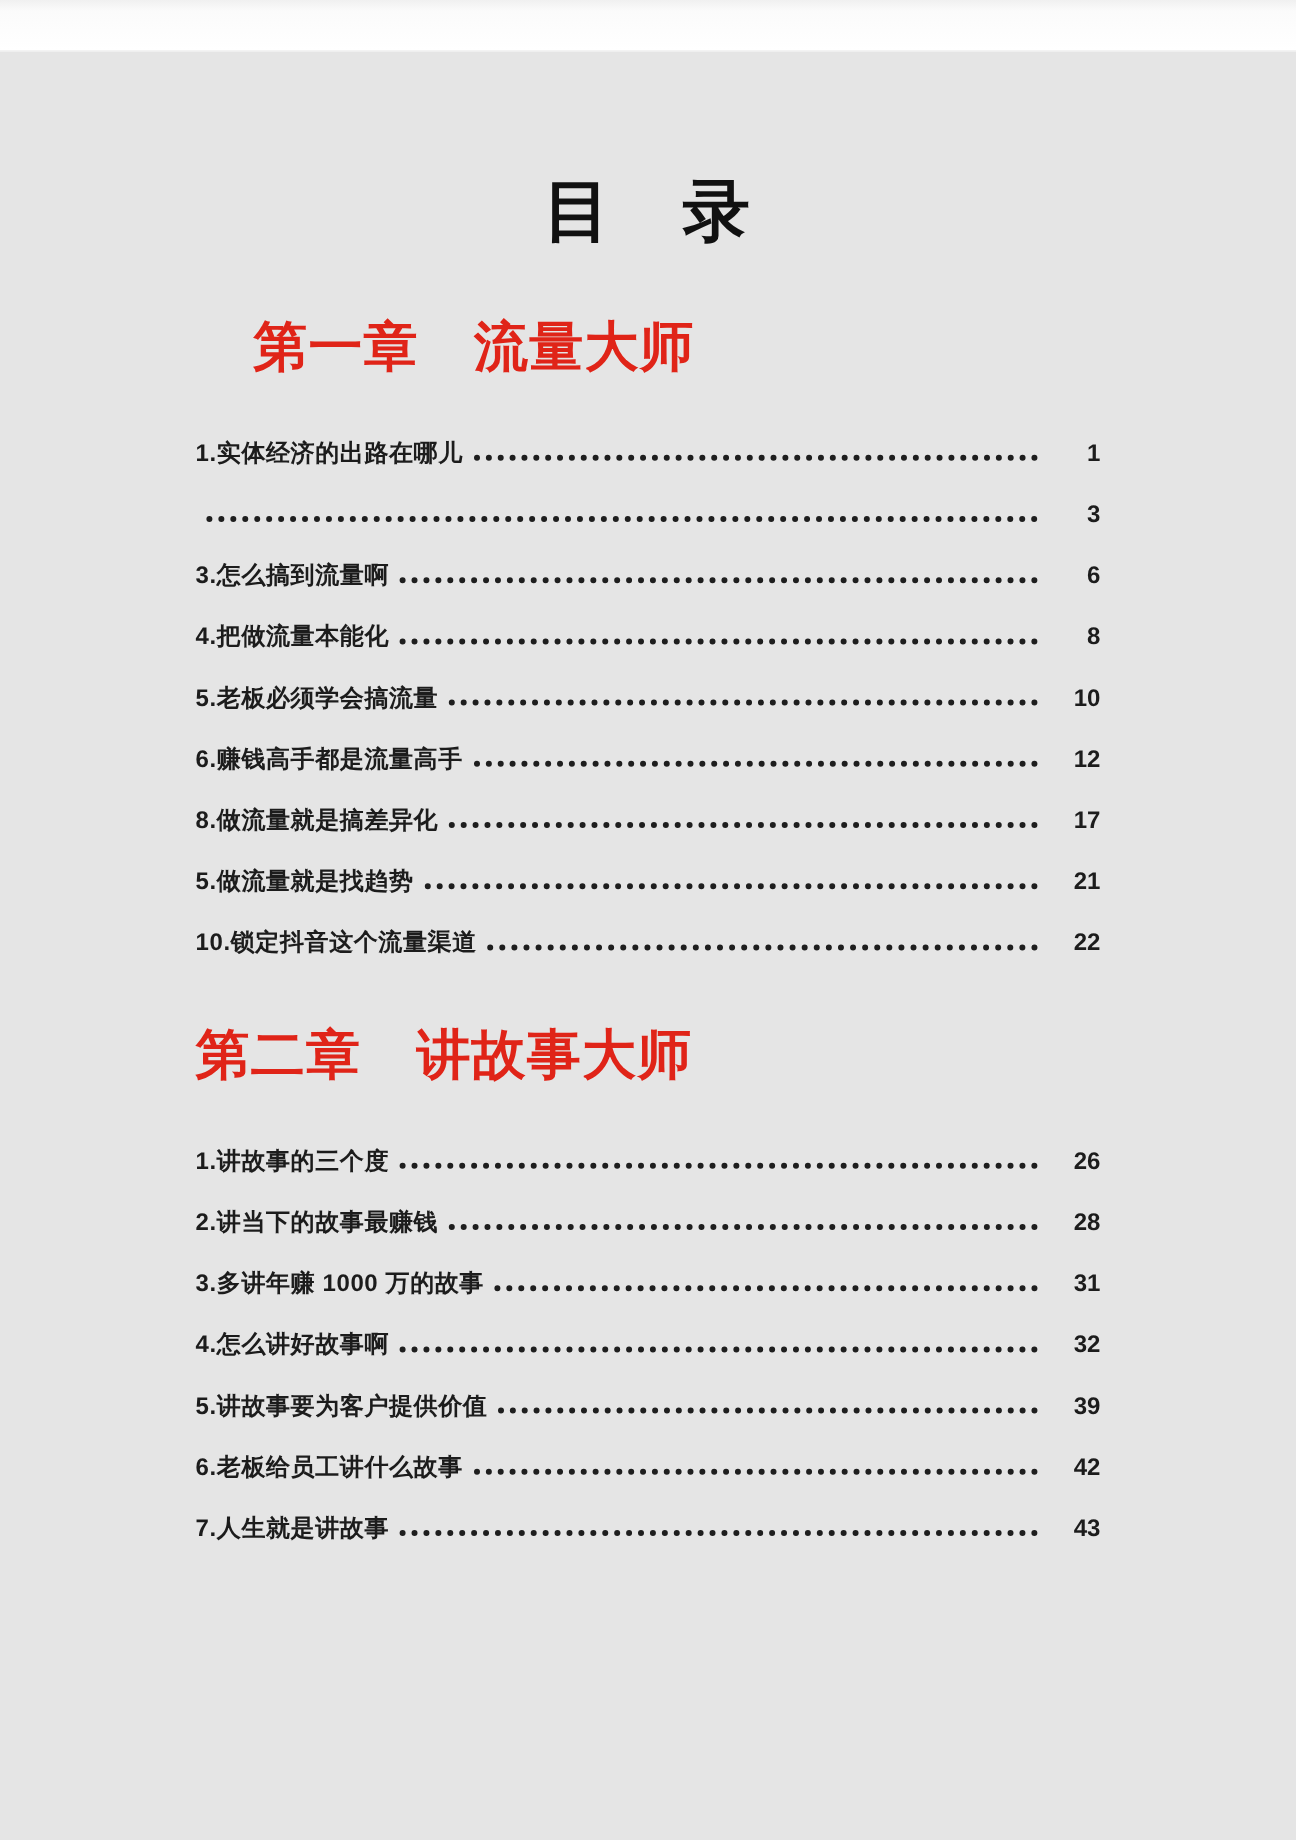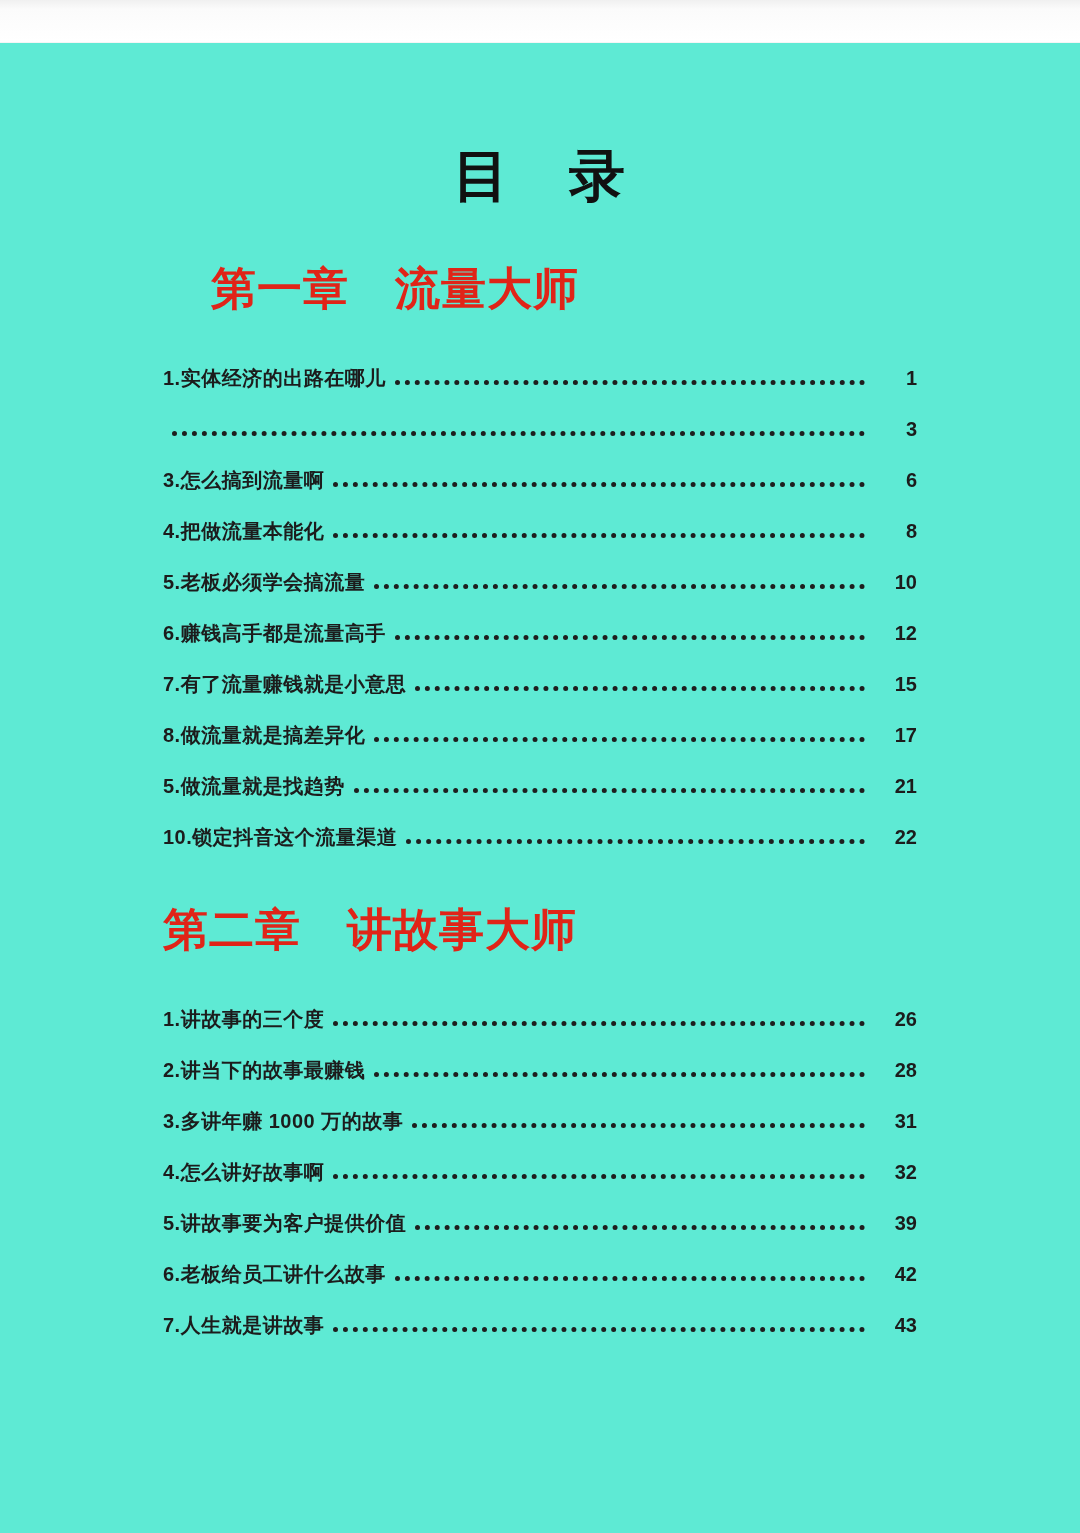--- a/index.html
+++ b/index.html
@@ -4,21 +4,21 @@
 <style>
   html, body {
     margin: 0;
     padding: 0;
     background: #ffffff;
   }
   .page {
     position: relative;
     width: 1080px;
     height: 1533px;
-    background: #5eead4;
+    background: #e5e5e5;
     overflow: hidden;
     font-family: "Liberation Sans", "DejaVu Sans", sans-serif;
     color: #1c1c1c;
     box-sizing: border-box;
   }
   .top-edge {
     position: absolute;
     top: 0; left: 0; right: 0;
     height: 42px;
     background: linear-gradient(#f0f0f0 0%, #fbfbfb 22%, #ffffff 100%);
@@ -116,25 +116,20 @@
     <span class="leader"></span>
     <span class="entry-page">10</span>
   </div>
 
   <div class="toc-row">
     <span class="entry-label">6.赚钱高手都是流量高手</span>
     <span class="leader"></span>
     <span class="entry-page">12</span>
   </div>
 
-  <div class="toc-row">
-    <span class="entry-label">7.有了流量赚钱就是小意思</span>
-    <span class="leader"></span>
-    <span class="entry-page">15</span>
-  </div>
 
   <div class="toc-row">
     <span class="entry-label">8.做流量就是搞差异化</span>
     <span class="leader"></span>
     <span class="entry-page">17</span>
   </div>
 
   <div class="toc-row">
     <span class="entry-label">5.做流量就是找趋势</span>
     <span class="leader"></span>

